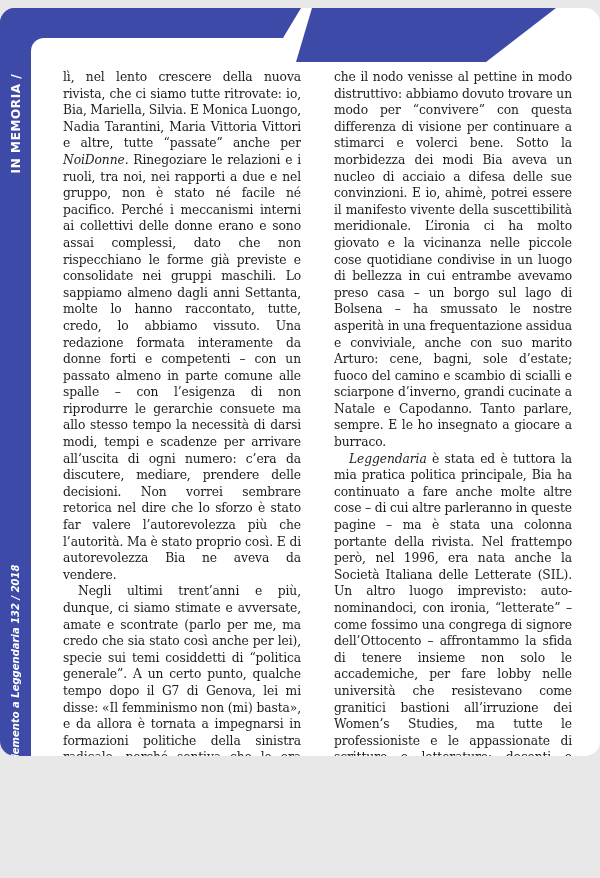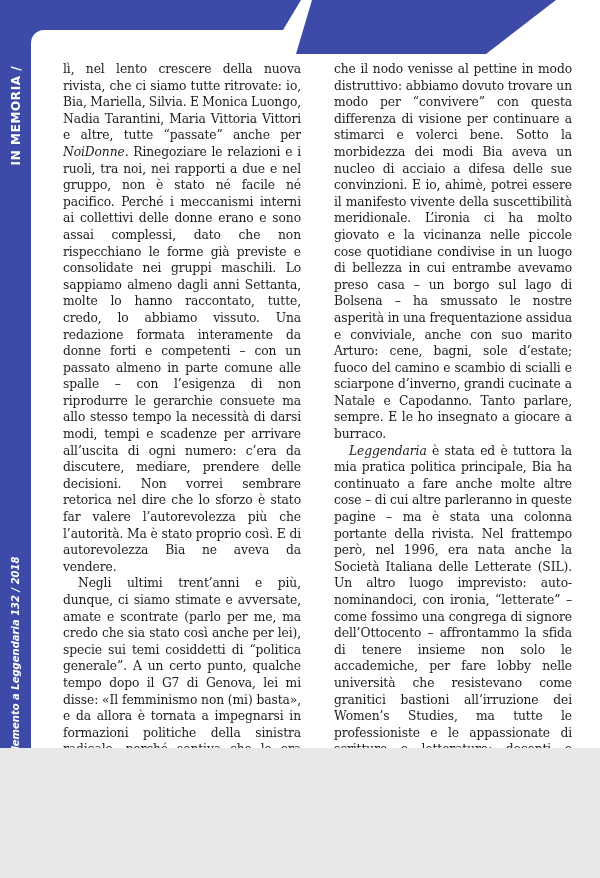--- a/index.html
+++ b/index.html
@@ -1,19 +1,20 @@
 <!DOCTYPE html>
 <html lang="it"><head>
 <meta charset="utf-8">
 <style>
   html,body { margin:0; padding:0; background:#e8e8e8; }
   .page {
     position:relative; width:600px; height:748px;
-    background:#ffffff; overflow:hidden; margin:0 auto;
+    background:#ffffff; overflow:hidden; margin:8px auto;
     font-family:"DejaVu Serif", serif;
+    border-radius:15px;
   }
   
   .spine-bar { position:absolute; left:0; top:0; width:31px; height:793px; background:#3e4aa8; }
   
   .corner-patch { position:absolute; left:31px; top:30px; width:16px; height:16px; background:#3e4aa8; }
   
   .sheet {
     position:absolute; left:31px; top:30px; width:569px; height:848px;
     background:#ffffff; border-top-left-radius:13px;
     box-sizing:border-box; padding:31px 27px 0 32px;

